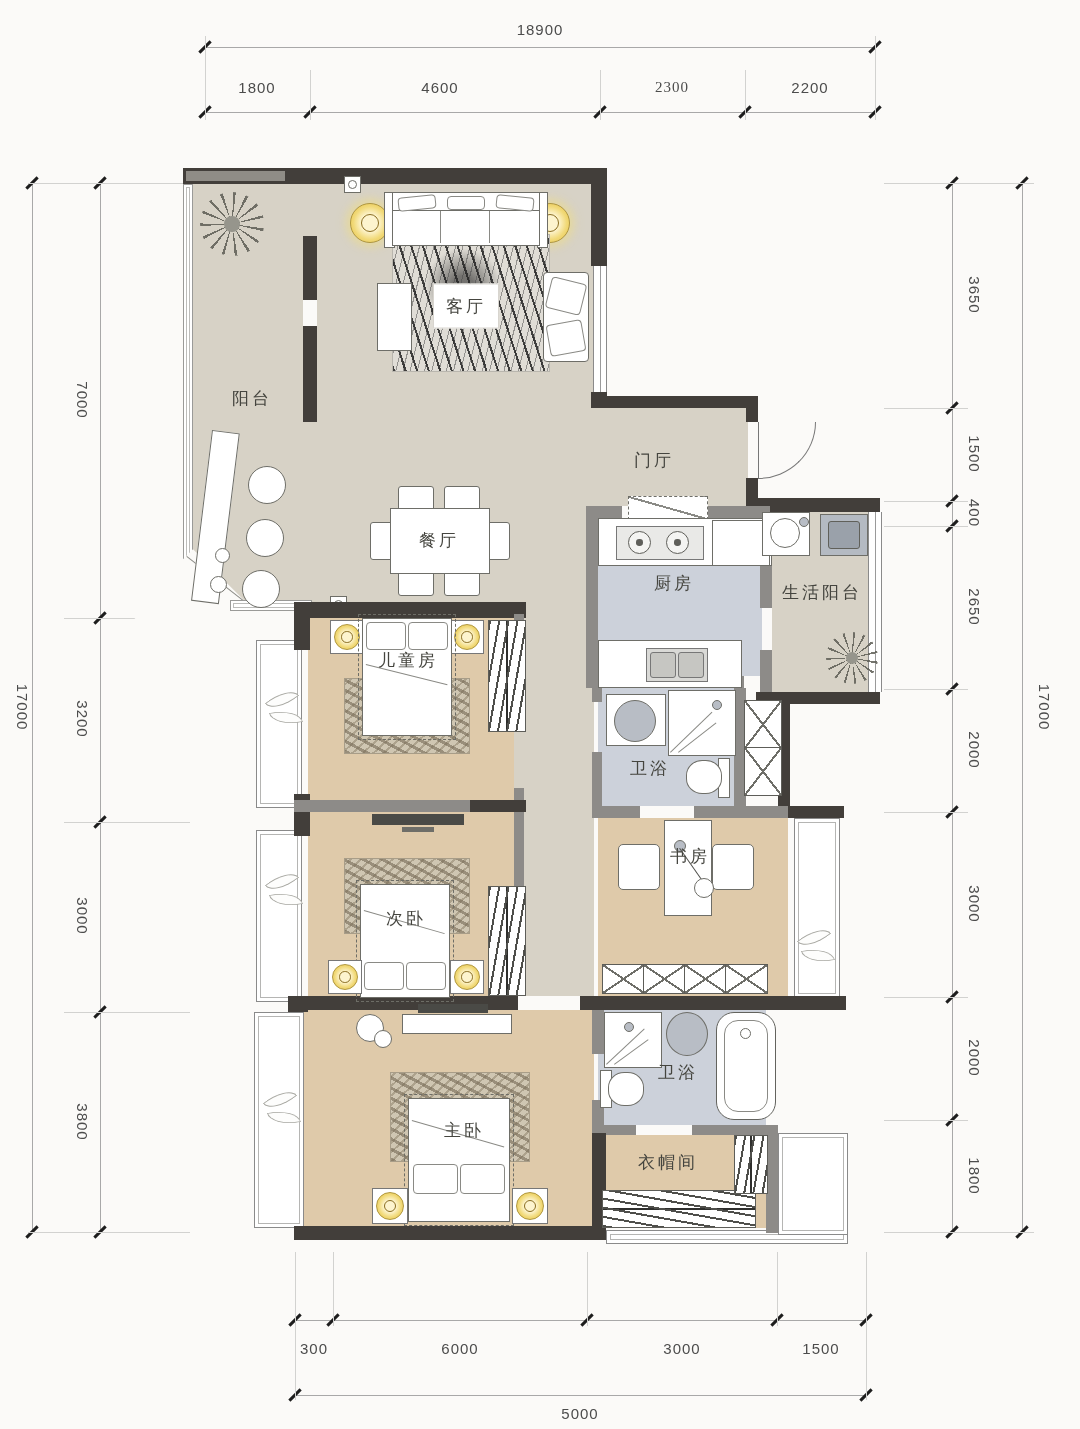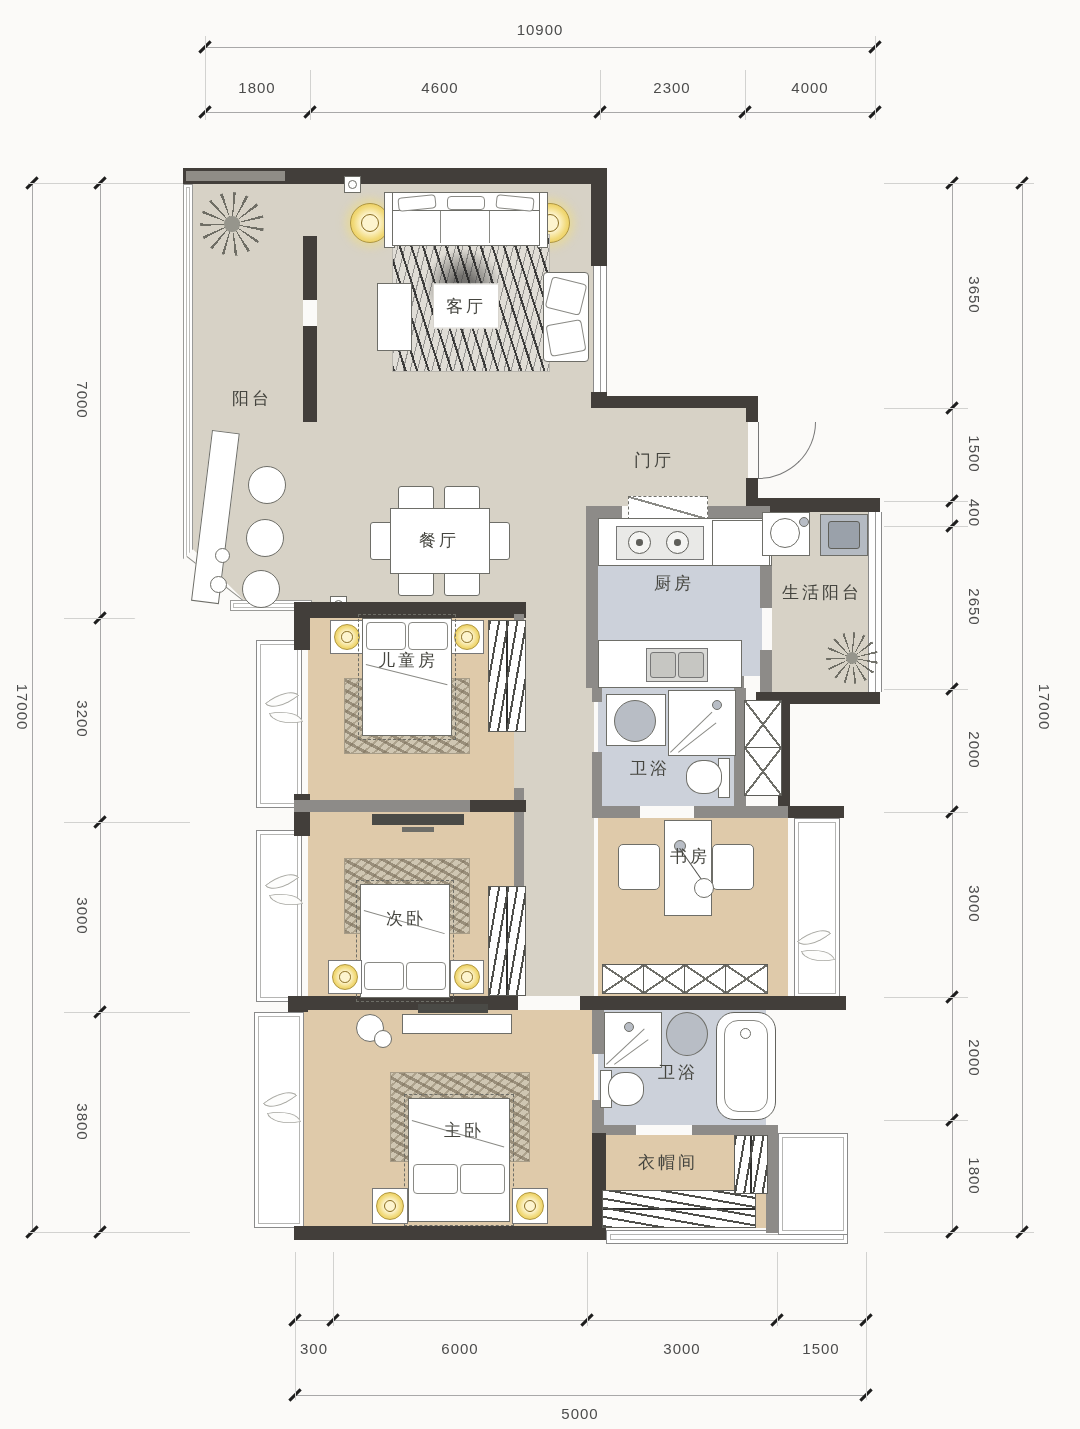--- a/index.html
+++ b/index.html
@@ -78,28 +78,28 @@
   .tub::after{content:"";position:absolute;inset:7px;border:1px solid #8a8a85;border-radius:14px;}
   .burn{position:absolute;border:1px solid #5f5f5a;border-radius:50%;background:#f4f4f2;}
   .burn::after{content:"";position:absolute;inset:35%;background:#5f5f5a;border-radius:50%;}
   .tvbar{position:absolute;background:#4a4a46;}
 </style>
 </head>
 <body>
 
 <div class="stage">
 
-  <div class="dt" style="left:540px;top:29px;">10900</div>
+  <div class="dt" style="left:540px;top:29px;">18900</div>
   <div class="dimh" style="left:205px;top:47px;width:670px;"></div>
   <div class="tick" style="left:205px;top:47px;"></div>
   <div class="tick" style="left:875px;top:47px;"></div>
   <div class="dt" style="left:257px;top:87px;">1800</div>
   <div class="dt" style="left:440px;top:87px;">4600</div>
-  <div class="dt" style="left:672px;top:87px;">2300</div>
-  <div class="dt" style="left:810px;top:87px;">4000</div>
+  <div class="dt" style="left:672px;top:87px;font-family:Liberation Serif, serif;">2300</div>
+  <div class="dt" style="left:810px;top:87px;">2200</div>
   <div class="dimh" style="left:205px;top:112px;width:670px;"></div>
   <div class="tick" style="left:205px;top:112px;"></div>
   <div class="tick" style="left:310px;top:112px;"></div>
   <div class="tick" style="left:600px;top:112px;"></div>
   <div class="tick" style="left:745px;top:112px;"></div>
   <div class="tick" style="left:875px;top:112px;"></div>
   <div class="ext extv" style="left:205px;top:36px;height:84px;"></div>
   <div class="ext extv" style="left:310px;top:70px;height:50px;"></div>
   <div class="ext extv" style="left:600px;top:70px;height:50px;"></div>
   <div class="ext extv" style="left:745px;top:70px;height:50px;"></div>

